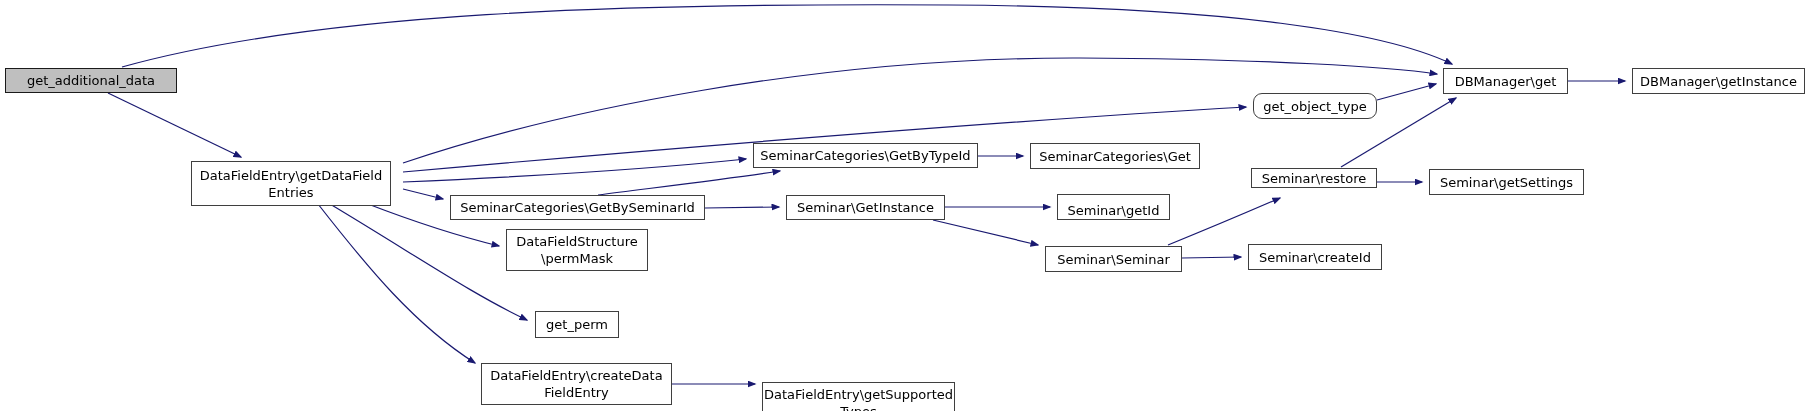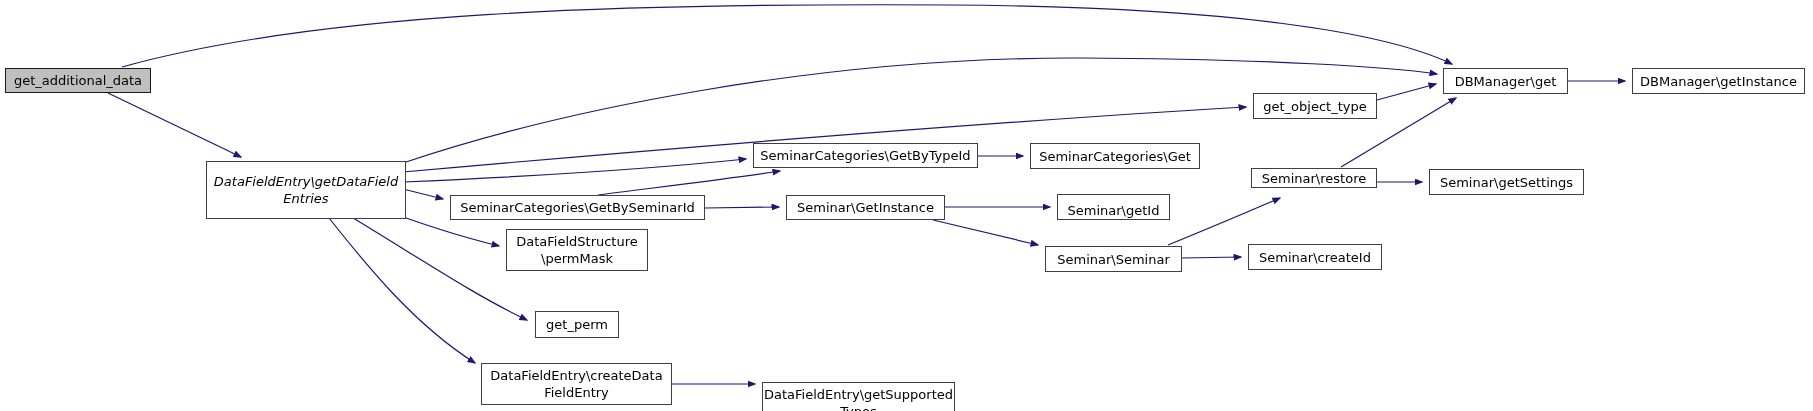--- a/index.html
+++ b/index.html
@@ -74,24 +74,24 @@
         <path d="M 933 220 L 1038 245" fill="none" stroke="#191970" stroke-width="1.2" marker-end="url(#arrowhead)"></path>
         <path d="M 1182 258 L 1241 257" fill="none" stroke="#191970" stroke-width="1.2" marker-end="url(#arrowhead)"></path>
         <path d="M 1168 245 C 1210 228, 1250 211, 1280 198" fill="none" stroke="#191970" stroke-width="1.2" marker-end="url(#arrowhead)"></path>
         <path d="M 1377 182 L 1422 182" fill="none" stroke="#191970" stroke-width="1.2" marker-end="url(#arrowhead)"></path>
         <path d="M 1341 167 L 1456 98" fill="none" stroke="#191970" stroke-width="1.2" marker-end="url(#arrowhead)"></path>
         <path d="M 1377 100 L 1436 84" fill="none" stroke="#191970" stroke-width="1.2" marker-end="url(#arrowhead)"></path>
         <path d="M 1568 81 L 1625 81" fill="none" stroke="#191970" stroke-width="1.2" marker-end="url(#arrowhead)"></path>
       </g>
   </svg>
   <div>
-      <div class="node highlight" style="left: 5px; top: 68px; width: 146px; height: 25px;">
+      <div class="node highlight" style="left: 5px; top: 68px; width: 172px; height: 25px;">
         <div class="node-line">get_additional_data</div>
       </div>
-      <div class="node" style="left: 206px; top: 161px; width: 200px; height: 58px; font-style: italic;">
+      <div class="node" style="left: 191px; top: 161px; width: 200px; height: 45px;">
         <div class="node-line">DataFieldEntry\getDataField</div>
         <div class="node-line">Entries</div>
       </div>
       <div class="node" style="left: 450px; top: 195px; width: 255px; height: 25px;">
         <div class="node-line">SeminarCategories\GetBySeminarId</div>
       </div>
       <div class="node" style="left: 753px; top: 143px; width: 225px; height: 25px;">
         <div class="node-line">SeminarCategories\GetByTypeId</div>
       </div>
       <div class="node" style="left: 1030px; top: 143px; width: 170px; height: 26px;">
@@ -108,21 +108,21 @@
       </div>
       <div class="node" style="left: 1248px; top: 244px; width: 134px; height: 26px;">
         <div class="node-line">Seminar\createId</div>
       </div>
       <div class="node" style="left: 1251px; top: 168px; width: 126px; height: 20px;">
         <div class="node-line">Seminar\restore</div>
       </div>
       <div class="node" style="left: 1429px; top: 169px; width: 155px; height: 26px;">
         <div class="node-line">Seminar\getSettings</div>
       </div>
-      <div class="node" style="left: 1253px; top: 93px; width: 124px; height: 26px;">
+      <div class="node" style="left: 1253px; top: 93px; width: 124px; height: 26px; border-radius: 9px;">
         <div class="node-line">get_object_type</div>
       </div>
       <div class="node" style="left: 1443px; top: 68px; width: 125px; height: 26px;">
         <div class="node-line">DBManager\get</div>
       </div>
       <div class="node" style="left: 1632px; top: 68px; width: 173px; height: 26px;">
         <div class="node-line">DBManager\getInstance</div>
       </div>
       <div class="node" style="left: 506px; top: 229px; width: 142px; height: 42px;">
         <div class="node-line">DataFieldStructure</div>

